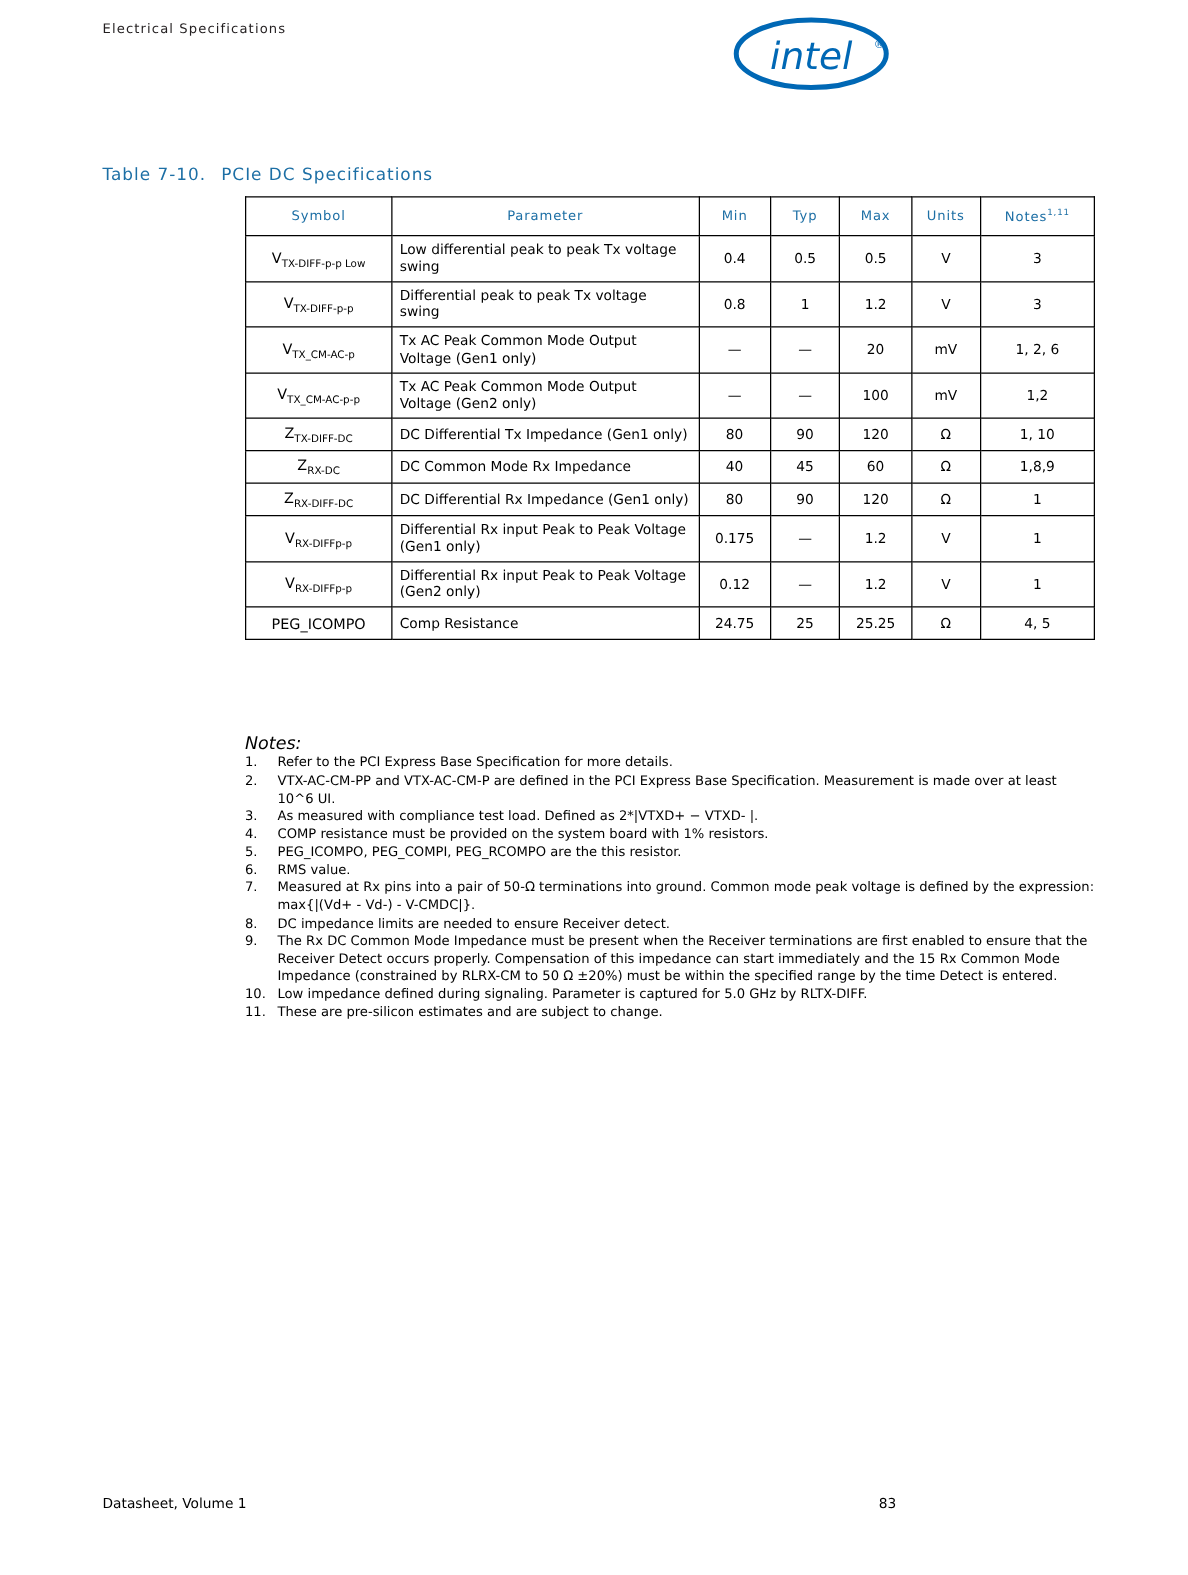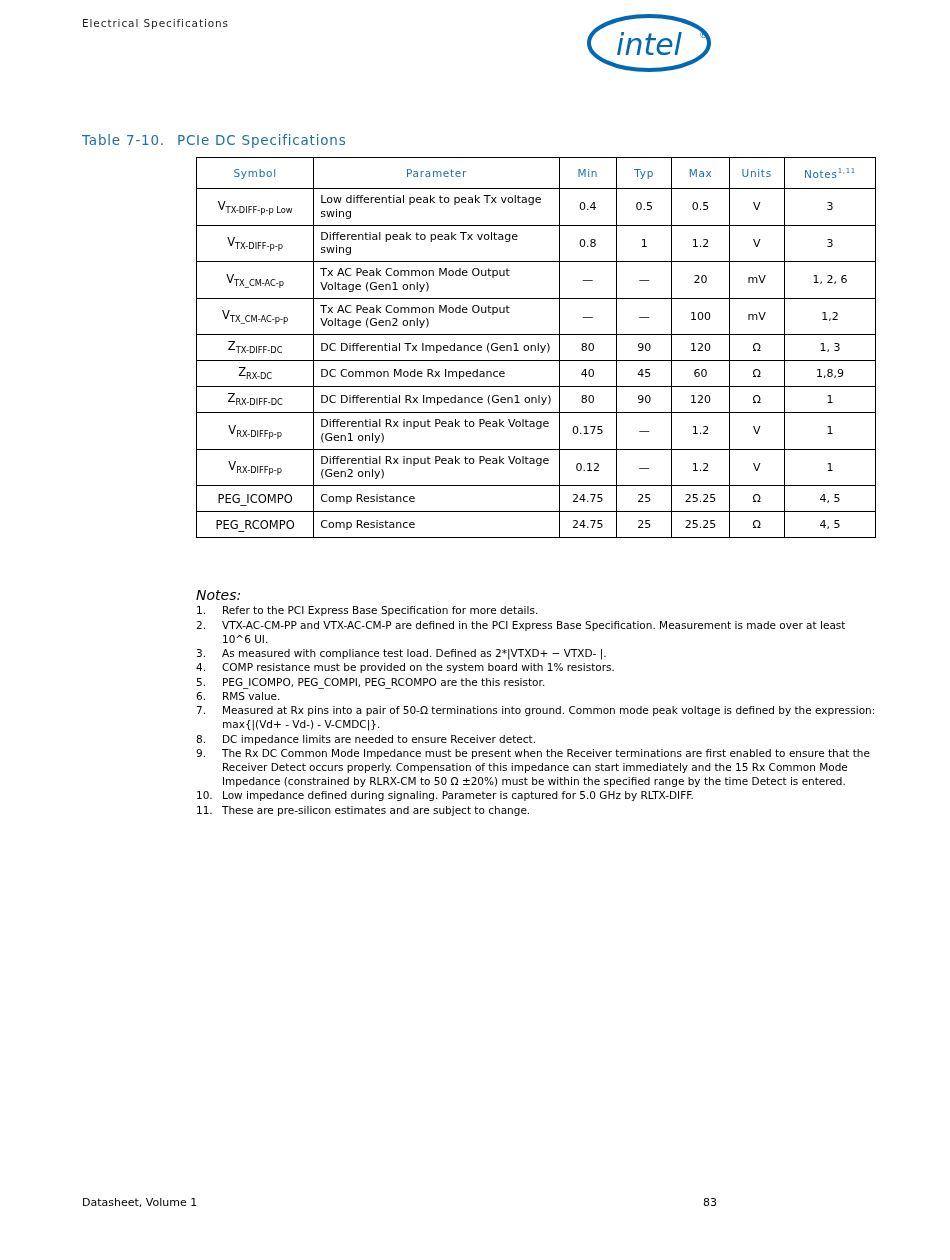--- a/index.html
+++ b/index.html
@@ -204,21 +204,21 @@
           <td class="units">mV</td>
           <td class="notes">1,2</td>
         </tr>
         <tr>
           <td class="sym"><span>Z</span><sub>TX-DIFF-DC</sub></td>
           <td class="param">DC Differential Tx Impedance (Gen1 only)</td>
           <td class="val">80</td>
           <td class="val">90</td>
           <td class="val">120</td>
           <td class="units">Ω</td>
-          <td class="notes">1, 3</td>
+          <td class="notes">1, 10</td>
         </tr>
         <tr>
           <td class="sym"><span>Z</span><sub>RX-DC</sub></td>
           <td class="param">DC Common Mode Rx Impedance</td>
           <td class="val">40</td>
           <td class="val">45</td>
           <td class="val">60</td>
           <td class="units">Ω</td>
           <td class="notes">1,8,9</td>
         </tr>
@@ -251,29 +251,20 @@
         </tr>
         <tr>
           <td class="sym">PEG_ICOMPO</td>
           <td class="param">Comp Resistance</td>
           <td class="val">24.75</td>
           <td class="val">25</td>
           <td class="val">25.25</td>
           <td class="units">Ω</td>
           <td class="notes">4, 5</td>
         </tr>
-        <tr>
-          <td class="sym">PEG_RCOMPO</td>
-          <td class="param">Comp Resistance</td>
-          <td class="val">24.75</td>
-          <td class="val">25</td>
-          <td class="val">25.25</td>
-          <td class="units">Ω</td>
-          <td class="notes">4, 5</td>
-        </tr>
       </tbody>
   </table>
 
   <div class="notes-block">
     <div class="notes-title">Notes:</div>
     <div id="notes-list">
         <div class="note-row">
           <div class="note-num">1.</div>
           <div class="note-text">Refer to the PCI Express Base Specification for more details.</div>
         </div>

